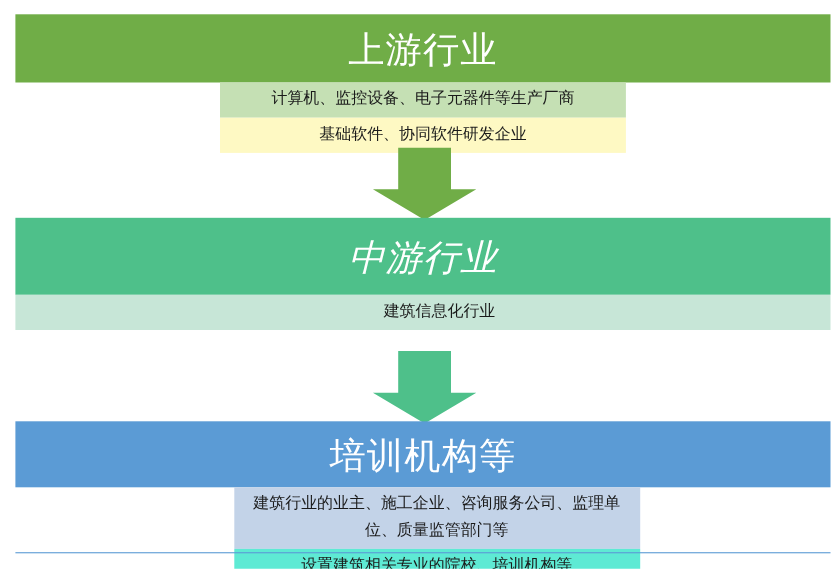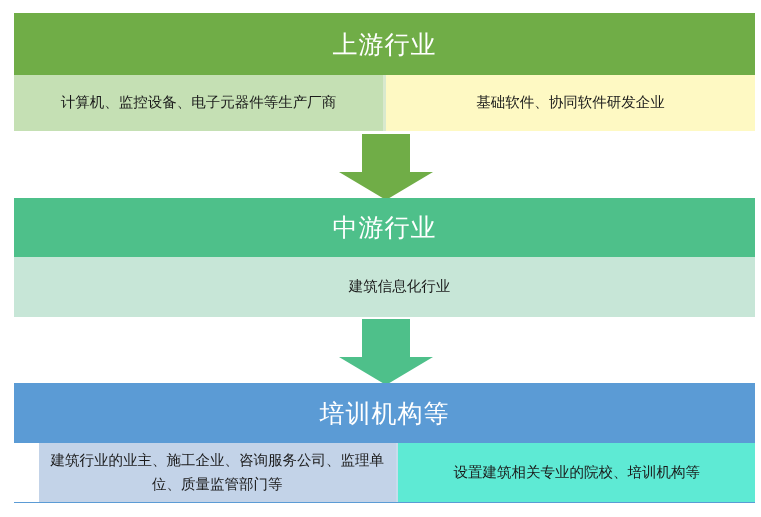--- a/index.html
+++ b/index.html
@@ -32,31 +32,32 @@
     box-sizing: border-box;
   }
 
   .tier-header {
     width: 100%;
     box-sizing: border-box;
     display: flex;
     align-items: center;
     justify-content: center;
     color: #ffffff;
-    font-size: 25px;
+    font-size: 33px;
     line-height: 1;
     letter-spacing: 1px;
     font-weight: 400;
   }
 
   .tier-body {
     width: 100%;
     box-sizing: border-box;
     display: flex;
-    flex-direction: row;
+    flex-direction: column;
+    align-items: center;
   }
 
   .tier-cell {
     box-sizing: border-box;
     display: flex;
     align-items: center;
     justify-content: center;
     text-align: center;
     color: #1a1a1a;
     font-size: 14.5px;
@@ -80,22 +81,23 @@
     background: #D9E9CE;
   }
   #tier-upstream .cell-right {
     width: 369px;
     background: #fef9c3;
   }
 
   
   #tier-midstream { top: 198px; }
   #tier-midstream .tier-header {
-    height: 59px;
+    height: 70px;
     background: #4EC08A;
+    font-style: italic;
   }
   #tier-midstream .tier-body { height: 60px; }
   #tier-midstream .cell-full {
     width: 741px;
     background: #C7E6D7;
     padding-left: 40px;
   }
 
   
   #tier-downstream { top: 383px; }

